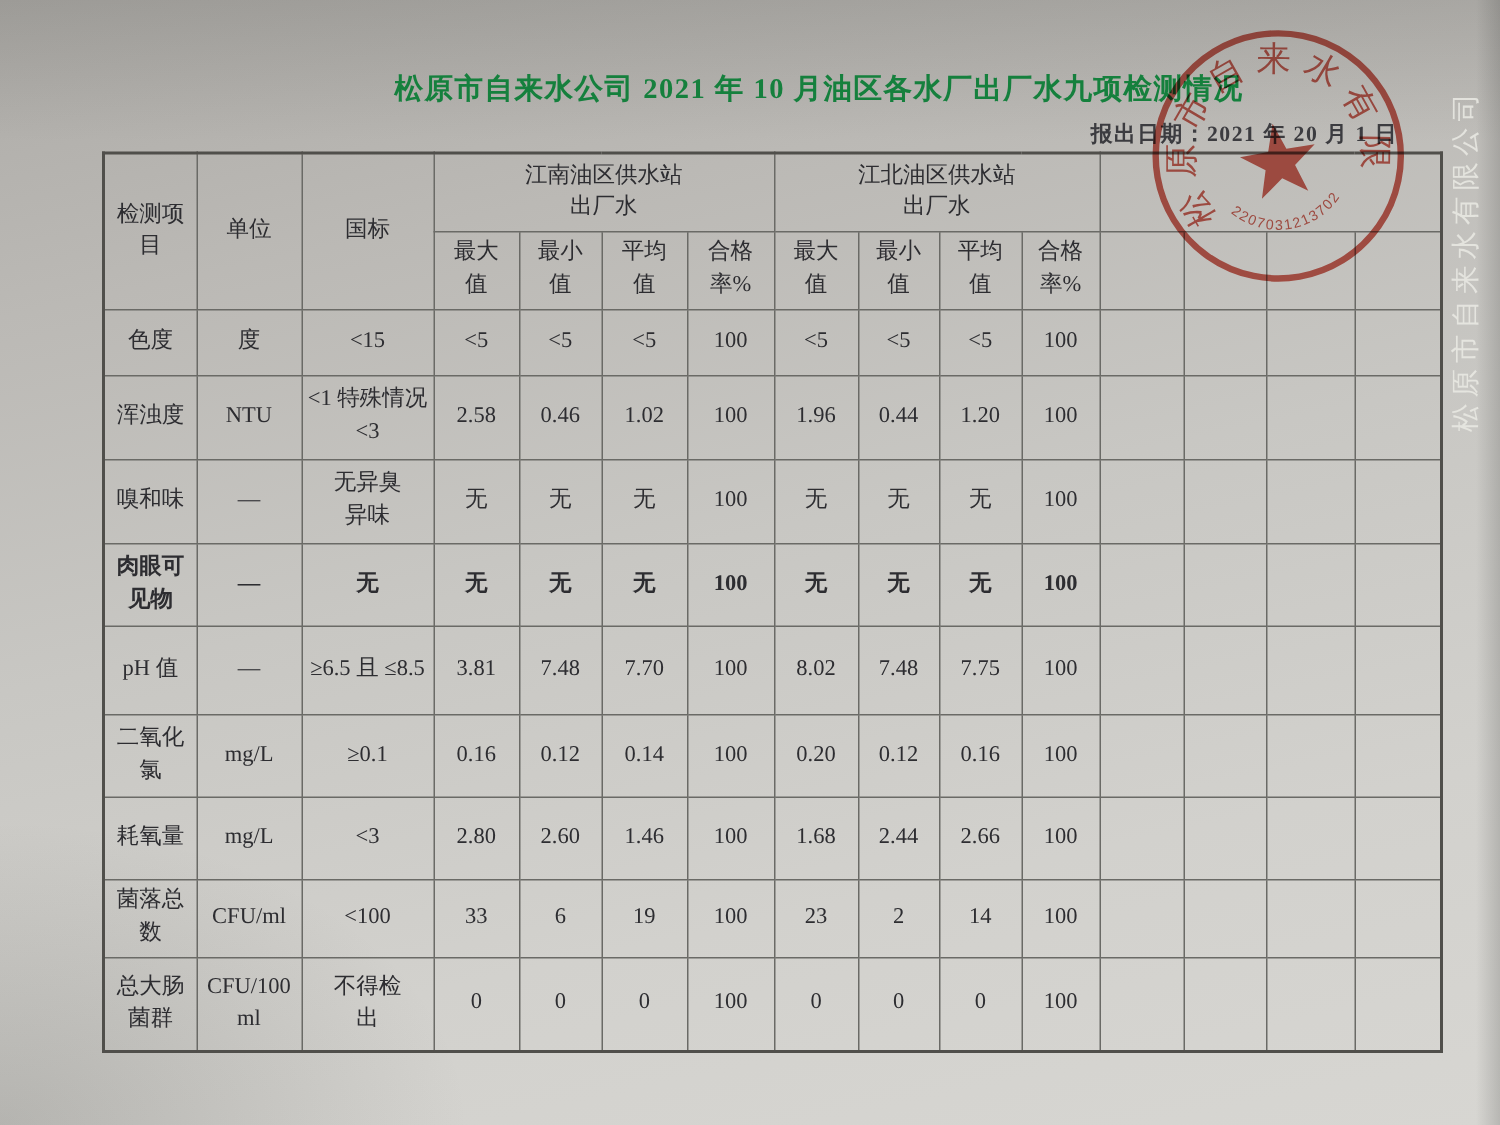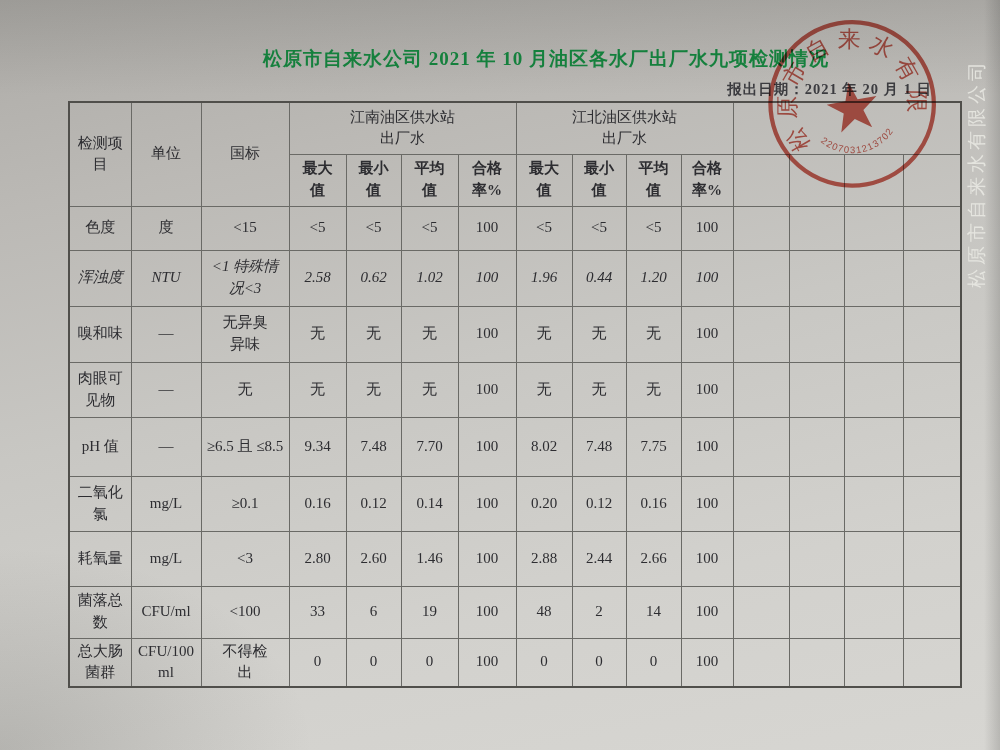--- a/index.html
+++ b/index.html
@@ -36,29 +36,29 @@
     border:2px solid #504f4b;
   }
   table.report td{
     border:1px solid #6a6a66;text-align:center;vertical-align:middle;
     font-size:15px;line-height:1.45;color:#2d2d31;padding:2px 3px;
     overflow:hidden;word-wrap:break-word;
   }
   thead tr{height:52px;}
   thead td{color:#2b2b2f;}
   tbody tr:nth-child(1){height:44px;margin-left:16px;}
-  tbody tr:nth-child(2){height:56px;font-style:italic;}
+  tbody tr:nth-child(2){height:56px;}
   tbody tr:nth-child(3){height:56px;margin-left:16px;}
-  tbody tr:nth-child(4){height:55px;}
+  tbody tr:nth-child(4){height:55px;font-weight:bold;}
   tbody tr:nth-child(5){height:59px;margin-top:12px;}
   tbody tr:nth-child(6){height:55px;}
   tbody tr:nth-child(7){height:55px;}
   tbody tr:nth-child(8){height:52px;}
-  tbody tr:nth-child(9){height:49px;}
-  .w2{display:inline-block;width:2.3em;font-weight:bold;}
+  tbody tr:nth-child(9){height:63px;}
+  .w2{display:inline-block;width:2.3em;}
   .w3{display:inline-block;width:3.1em;}
   .ba{word-break:break-all;margin-left:40px;}
 
   svg.stamp{
     position:absolute;left:757px;top:8px;width:190px;height:190px;
     mix-blend-mode:multiply;opacity:.85;pointer-events:none;
   }
 </style>
 </head>
 <body>
@@ -135,21 +135,21 @@
       <td></td>
         <td></td>
         <td></td>
         <td></td>
     </tr>
     <tr>
       <td>浑浊度</td>
       <td>NTU</td>
       <td>&lt;1 特殊情况&lt;3</td>
       <td>2.58</td>
-      <td>0.62</td>
+      <td>0.46</td>
       <td>1.02</td>
       <td>100</td>
       <td>1.96</td>
       <td>0.44</td>
       <td>1.20</td>
       <td>100</td>
       <td></td>
         <td></td>
         <td></td>
         <td></td>
@@ -185,21 +185,21 @@
       <td>100</td>
       <td></td>
         <td></td>
         <td></td>
         <td></td>
     </tr>
     <tr>
       <td>pH 值</td>
       <td>—</td>
       <td>≥6.5 且 ≤8.5</td>
-      <td>9.34</td>
+      <td>3.81</td>
       <td>7.48</td>
       <td>7.70</td>
       <td>100</td>
       <td>8.02</td>
       <td>7.48</td>
       <td>7.75</td>
       <td>100</td>
       <td></td>
         <td></td>
         <td></td>
@@ -223,38 +223,38 @@
         <td></td>
     </tr>
     <tr>
       <td>耗氧量</td>
       <td>mg/L</td>
       <td>&lt;3</td>
       <td>2.80</td>
       <td>2.60</td>
       <td>1.46</td>
       <td>100</td>
-      <td>2.88</td>
+      <td>1.68</td>
       <td>2.44</td>
       <td>2.66</td>
       <td>100</td>
       <td></td>
         <td></td>
         <td></td>
         <td></td>
     </tr>
     <tr>
       <td>菌落总数</td>
       <td>CFU/ml</td>
       <td>&lt;100</td>
       <td>33</td>
       <td>6</td>
       <td>19</td>
       <td>100</td>
-      <td>48</td>
+      <td>23</td>
       <td>2</td>
       <td>14</td>
       <td>100</td>
       <td></td>
         <td></td>
         <td></td>
         <td></td>
     </tr>
     <tr>
       <td>总大肠菌群</td>

